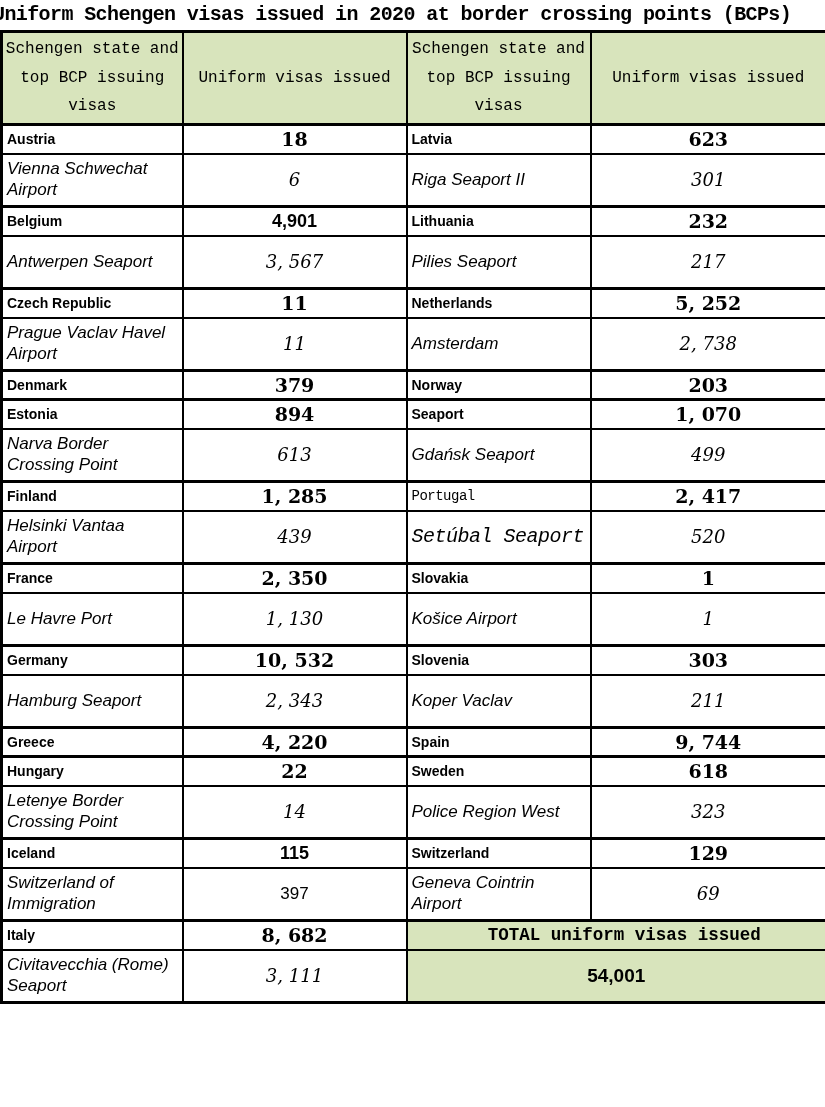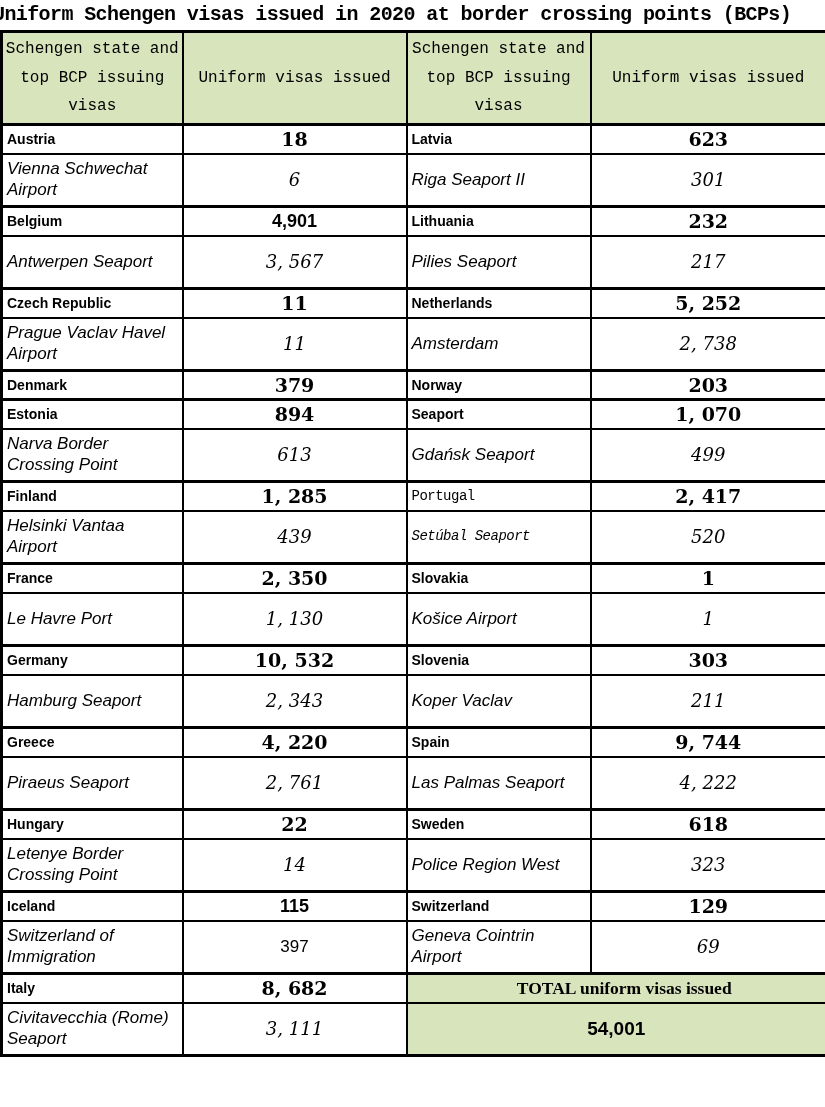--- a/index.html
+++ b/index.html
@@ -39,25 +39,25 @@
 
   .f-name  { font-family:"Liberation Sans", sans-serif; font-weight:bold; font-size:14px; text-align:left; }
   .f-bcp   { font-family:"Liberation Sans", sans-serif; font-style:italic; font-size:17px; line-height:1.2; text-align:left; }
   .f-num-serif    { font-family:"DejaVu Serif", serif; font-weight:bold; font-size:19px; text-align:center; }
   .f-num-serif-it { font-family:"DejaVu Serif", serif; font-style:italic; font-size:18px; text-align:center; }
 
   
   .f-num-sansbold { font-family:"Liberation Sans", sans-serif; font-style:normal; font-weight:bold; font-size:18px; text-align:center;margin-left:44px; }
   .f-num-sans     { font-family:"Liberation Sans", sans-serif; font-style:normal; font-weight:normal; font-size:17px; text-align:center; }
   .f-mono         { font-family:"Liberation Mono", monospace; font-weight:normal; font-style:normal; font-size:14px; letter-spacing:-0.5px; }
-  .f-mono-italic  { font-family:"Liberation Mono", monospace; font-weight:normal; font-style:italic; font-size:14px; letter-spacing:-0.5px; }
+  .f-mono-italic  { font-family:"Liberation Mono", monospace; font-weight:normal; font-style:italic; font-size:20px; letter-spacing:-0.5px; }
 
   td.total-label {
     background:var(--green);
-    font-family:Liberation Serif, serif; font-weight:bold;
+    font-family:Liberation Mono, monospace; font-weight:bold;
     font-size:17.5px; text-align:center;padding-left:20px;
   }
   td.total-value {
     background:var(--green);
     font-family:"Liberation Sans", sans-serif; font-weight:bold;
     font-size:19px; text-align:center;
   }
 </style>
 </head>
 <body>
@@ -168,26 +168,20 @@
           <td class="f-num-serif-it">2, 343</td>
           <td class="f-bcp">Koper Vaclav</td>
           <td class="f-num-serif-it">211</td>
         </tr>
         <tr class="state">
           <td class="f-name">Greece</td>
           <td class="f-num-serif">4, 220</td>
           <td class="f-name">Spain</td>
           <td class="f-num-serif">9, 744</td>
         </tr>
-        <tr class="bcp">
-          <td class="f-bcp">Piraeus Seaport</td>
-          <td class="f-num-serif-it">2, 761</td>
-          <td class="f-bcp">Las Palmas Seaport</td>
-          <td class="f-num-serif-it">4, 222</td>
-        </tr>
         <tr class="state">
           <td class="f-name">Hungary</td>
           <td class="f-num-serif">22</td>
           <td class="f-name">Sweden</td>
           <td class="f-num-serif">618</td>
         </tr>
         <tr class="bcp">
           <td class="f-bcp">Letenye Border Crossing Point</td>
           <td class="f-num-serif-it">14</td>
           <td class="f-bcp">Police Region West</td>

